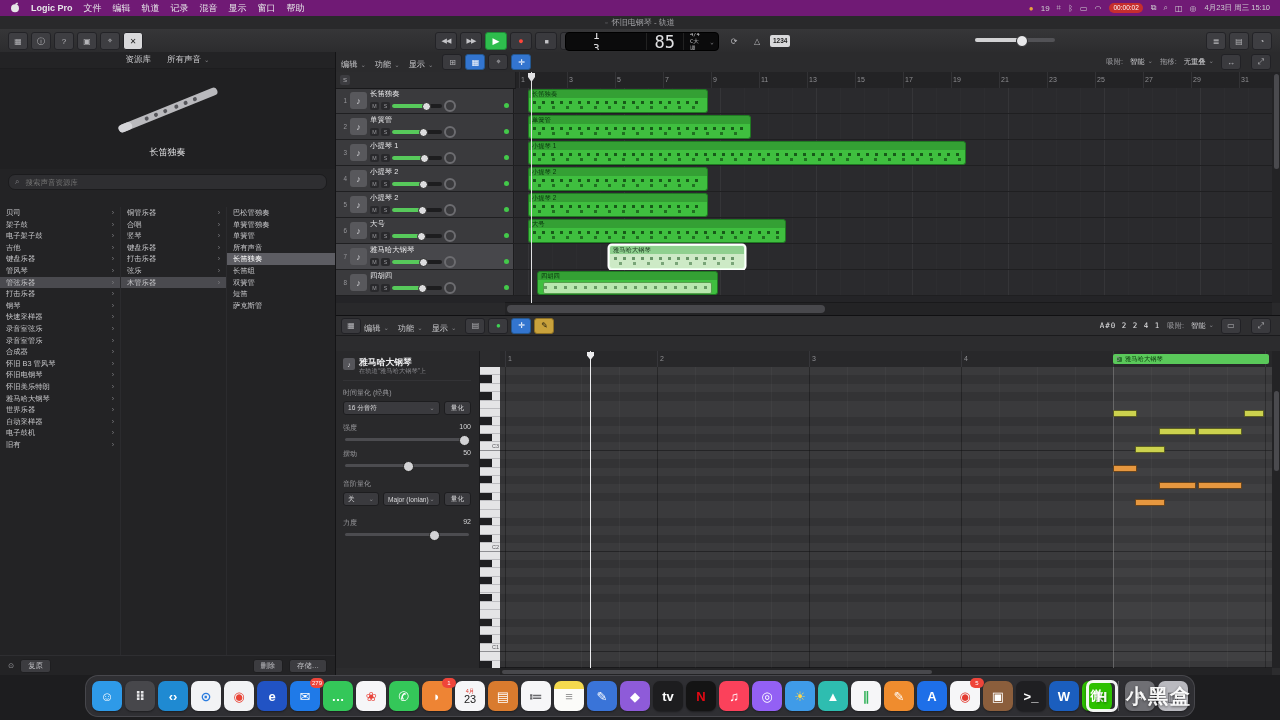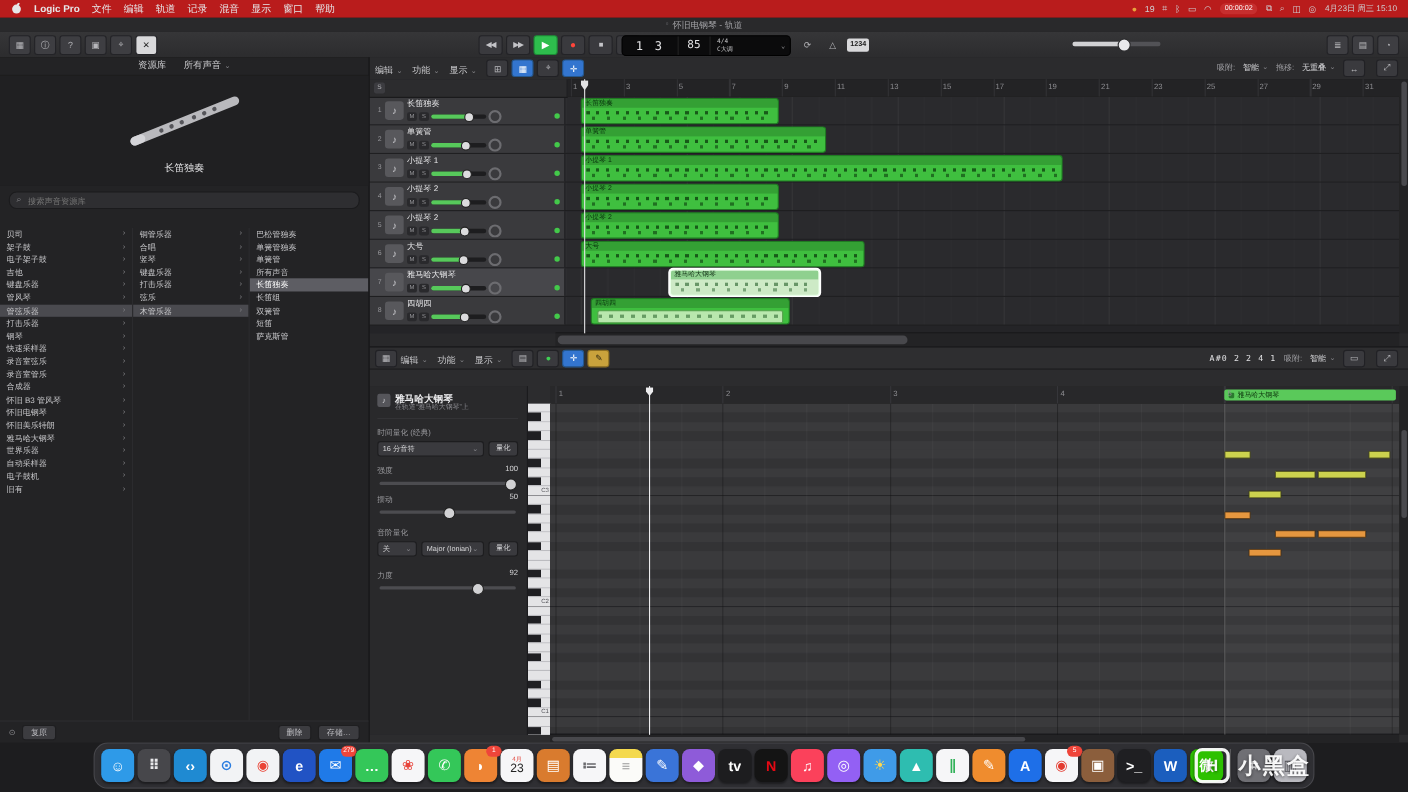--- a/index.html
+++ b/index.html
@@ -1,20 +1,20 @@
 <!DOCTYPE html>
 <html><head>
 <meta charset="utf-8">
 <style>
   html,body{margin:0;padding:0}
   body{width:1280px;height:720px;position:relative;overflow:hidden;background:#1d1d1f;
        font-family:"Liberation Sans","DejaVu Sans",sans-serif;color:#ddd;}
   .mono{font-family:"DejaVu Sans Mono",monospace}
   
-  #menubar{position:absolute;left:0;top:0;right:0;height:16px;background:#b91c1c;display:flex;
+  #menubar{position:absolute;left:0;top:0;right:0;height:16px;background:#701a75;display:flex;
            align-items:center;justify-content:space-between;padding:0 10px;font-size:9px;color:#e6e6e8;z-index:50}
   .mb-left{display:flex;gap:11px;align-items:center}
   .mb-app{font-weight:bold}
   #mb-items{display:flex;gap:11px}
   .mb-item{white-space:nowrap}
   .mb-right{display:flex;gap:8px;align-items:center;font-size:7.5px;color:#cfcfd2}
   .mb-ic{font-size:8px;color:#cfcfd2}
   .rec-pill{background:#c62e2e;color:#fff;border-radius:6px;padding:0 4px;height:10px;line-height:10px;font-size:6.5px}
   
   #titlebar{position:absolute;top:16px;left:0;right:0;height:13px;background:#29292b;border-bottom:1px solid #19191b;
@@ -26,22 +26,22 @@
          font-size:8px;display:flex;align-items:center;justify-content:center}
   .tp-ic.flat{background:transparent;border-color:transparent}
   .tp-ic.white{background:#d9d9db;color:#232323;font-weight:bold}
   .tr-btn{width:20px;height:16px;border-radius:3px;display:flex;align-items:center;justify-content:center;
           font-size:7px;color:#c4c4c8;letter-spacing:-1px;background:#3a3a3e;border:1px solid #232327}
   .tr-play{background:#2ebd4d;color:#fff;border-color:#1d8a36;font-size:9px;letter-spacing:0}
   .tr-rec{color:#ff453a;font-size:9px;letter-spacing:0}
   .tr-cycle{color:#e8a33d;font-size:10px;letter-spacing:0}
   #lcd{position:absolute;left:565px;top:3px;width:152px;height:17px;background:#0b0b0c;border:1px solid #000;
        border-radius:4px;display:flex;align-items:center;color:#e2e2e4;overflow:hidden}
-  .lcd-pos{font-size:11px;letter-spacing:2px;padding:0 12px}
-  .lcd-tempo{font-size:10px;padding:0 8px;border-left:1px solid #222;height:100%;display:flex;align-items:center}
+  .lcd-pos{font-size:11px;letter-spacing:2px;padding:0 27px}
+  .lcd-tempo{font-size:17px;padding:0 8px;border-left:1px solid #222;height:100%;display:flex;align-items:center}
   .lcd-right{display:flex;flex-direction:column;font-size:5.5px;line-height:7px;color:#c8c8ca;padding:0 6px;
              border-left:1px solid #222;height:100%;justify-content:center}
   .cnt-badge{background:#d9d9db;color:#222;font-size:6.5px;border-radius:2px;padding:0 3px;height:12px;
              line-height:12px;font-weight:bold}
   #tp-vol{position:absolute;left:975px;top:9px;width:80px;height:4px;background:#525256;border-radius:2px}
   #tp-vol .fill{position:absolute;left:0;top:0;bottom:0;width:58%;background:#d2d2d4;border-radius:2px}
   #tp-vol .knob{position:absolute;top:-3px;left:calc(58% - 5px);width:10px;height:10px;border-radius:50%;
                 background:#e8e8ea;border:1px solid #2a2a2c}
   
   #library{position:absolute;left:0;top:52px;width:335px;bottom:45px;background:#232325;border-right:1px solid #141416;z-index:5}

